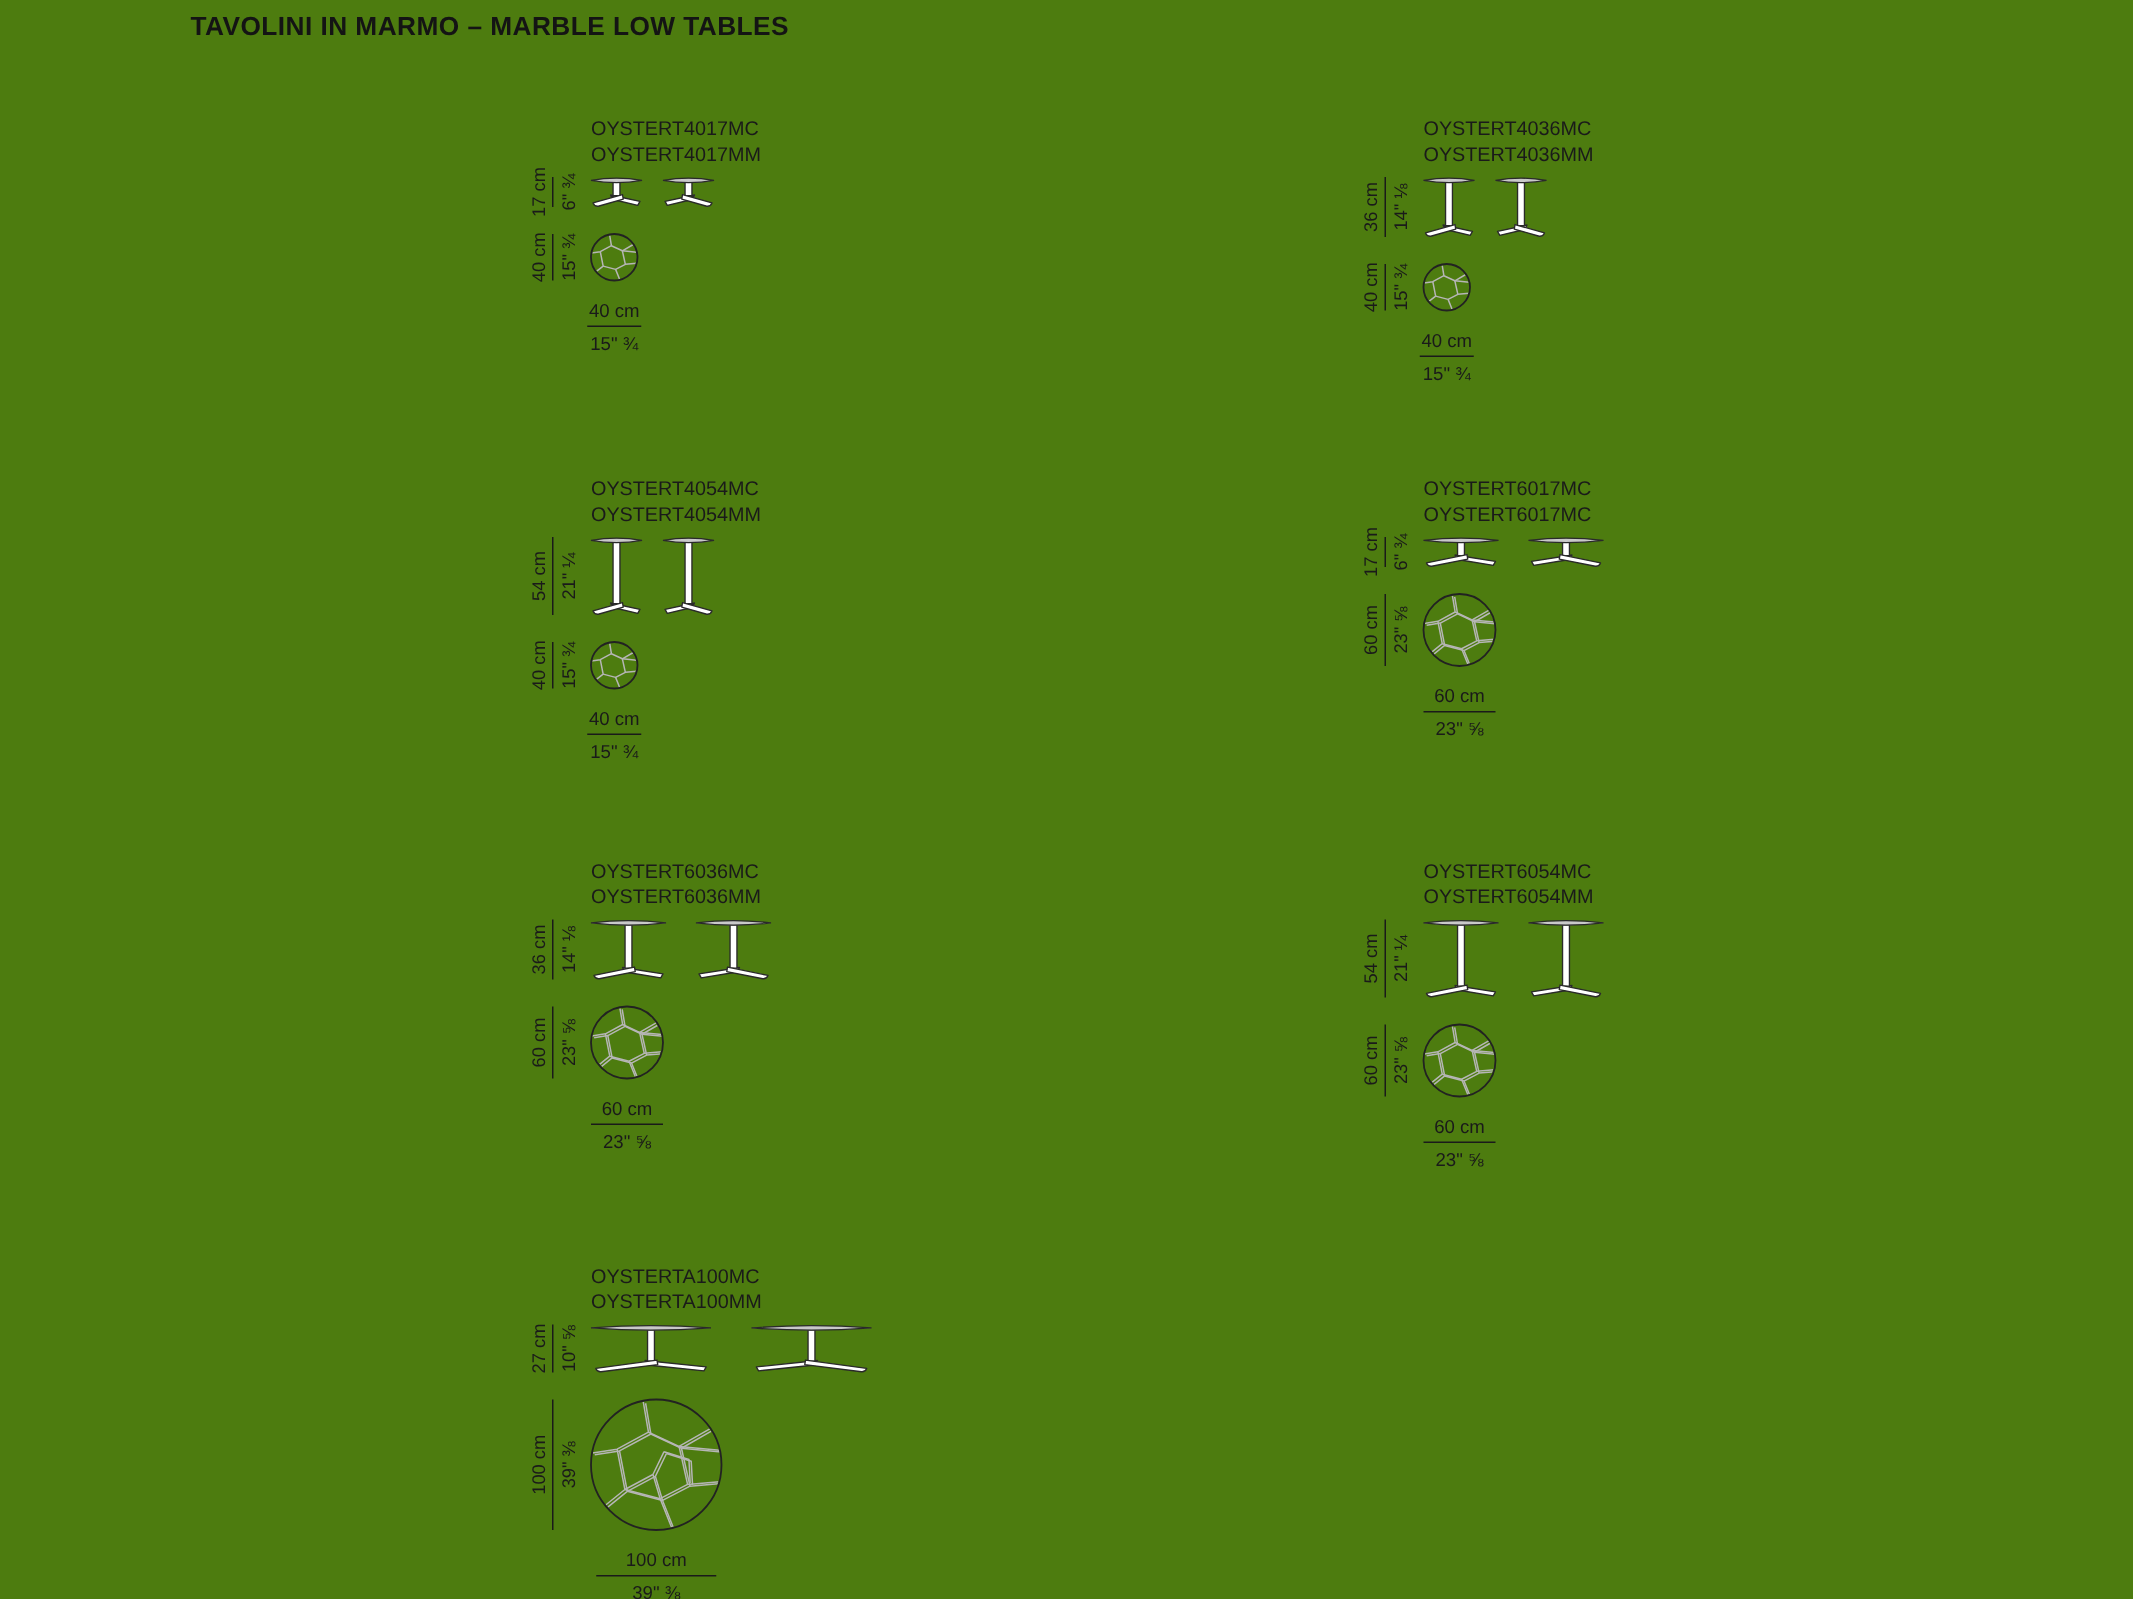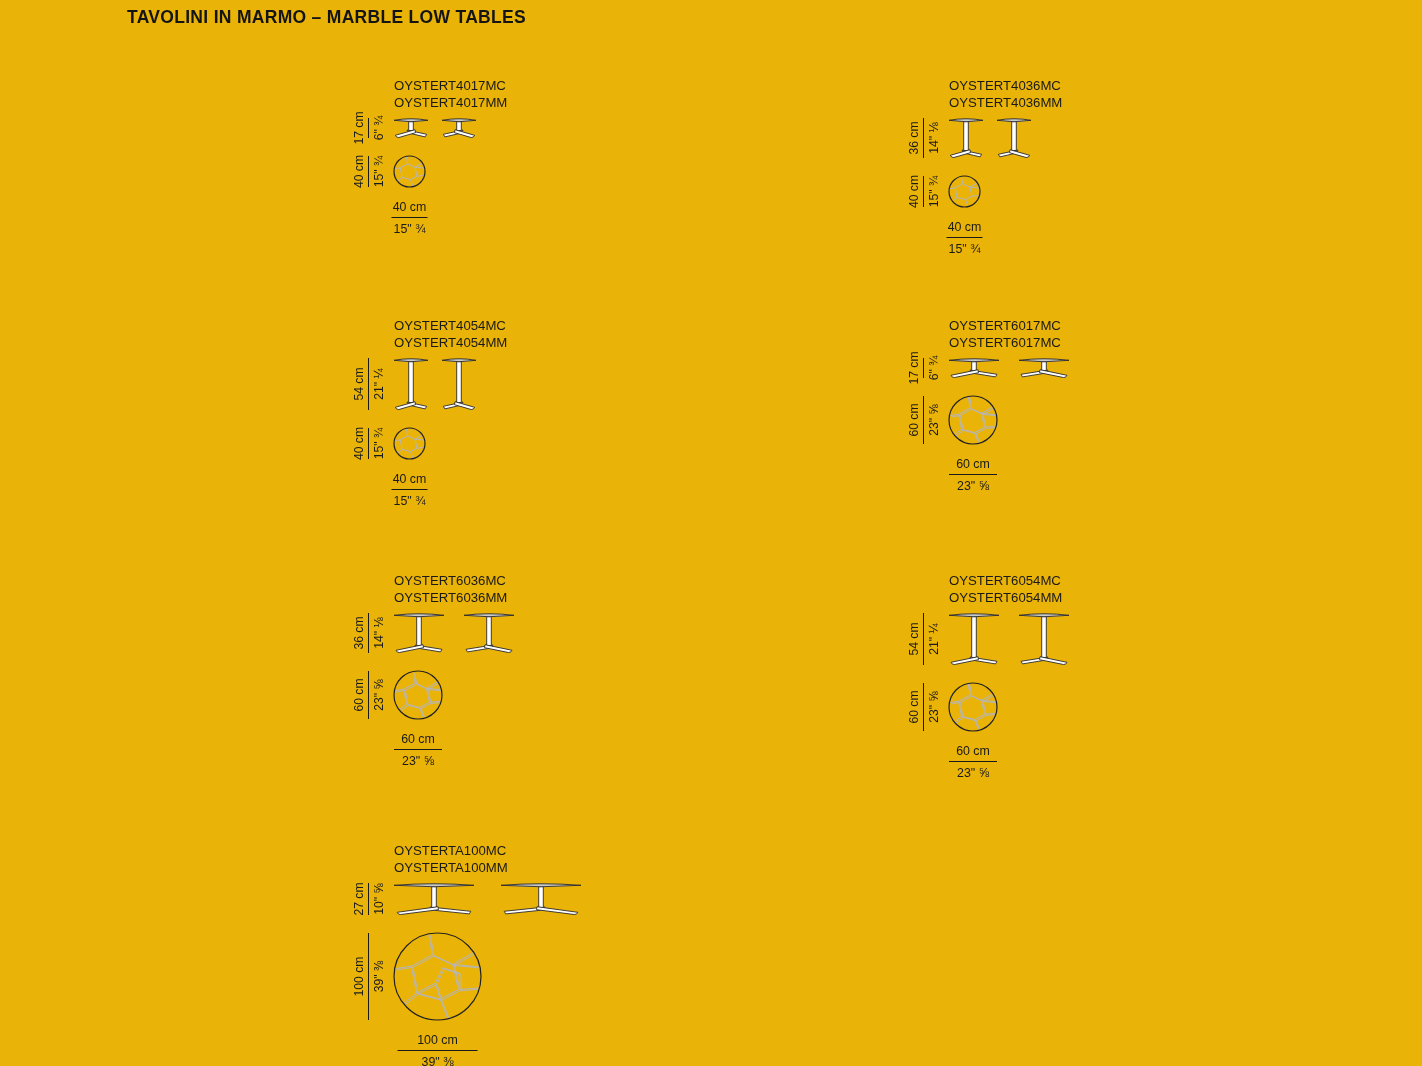--- a/index.html
+++ b/index.html
@@ -1,16 +1,16 @@
 <!DOCTYPE html>
 <html><head>
 <meta charset="utf-8">
 <style>
   html,body{margin:0;padding:0;background:#ffffff;}
-  .page{position:relative;width:1422px;height:1066px;background:#eab308;overflow:hidden;
+  .page{position:relative;width:1422px;height:1066px;background:#4d7c0f;overflow:hidden;
         font-family:"Liberation Sans","DejaVu Sans",sans-serif;}
   .title{position:absolute;left:127px;top:7px;margin:0;font-size:17.5px;font-weight:700;
          color:#141414;letter-spacing:0.3px;white-space:nowrap;}
   .block{position:absolute;overflow:visible;}
   svg text{font-family:"Liberation Sans","DejaVu Sans",sans-serif;fill:#1a1a1a;}
   .code-text{font-size:13.2px;}
   .dim-text{font-size:12.4px;}
   .rot-text{font-size:12.2px;}
   .dim-line{stroke:#1a1a1a;stroke-width:1;}
   .tabletop{fill:#c9c9c9;stroke:#2a2a2a;stroke-width:0.9;}

